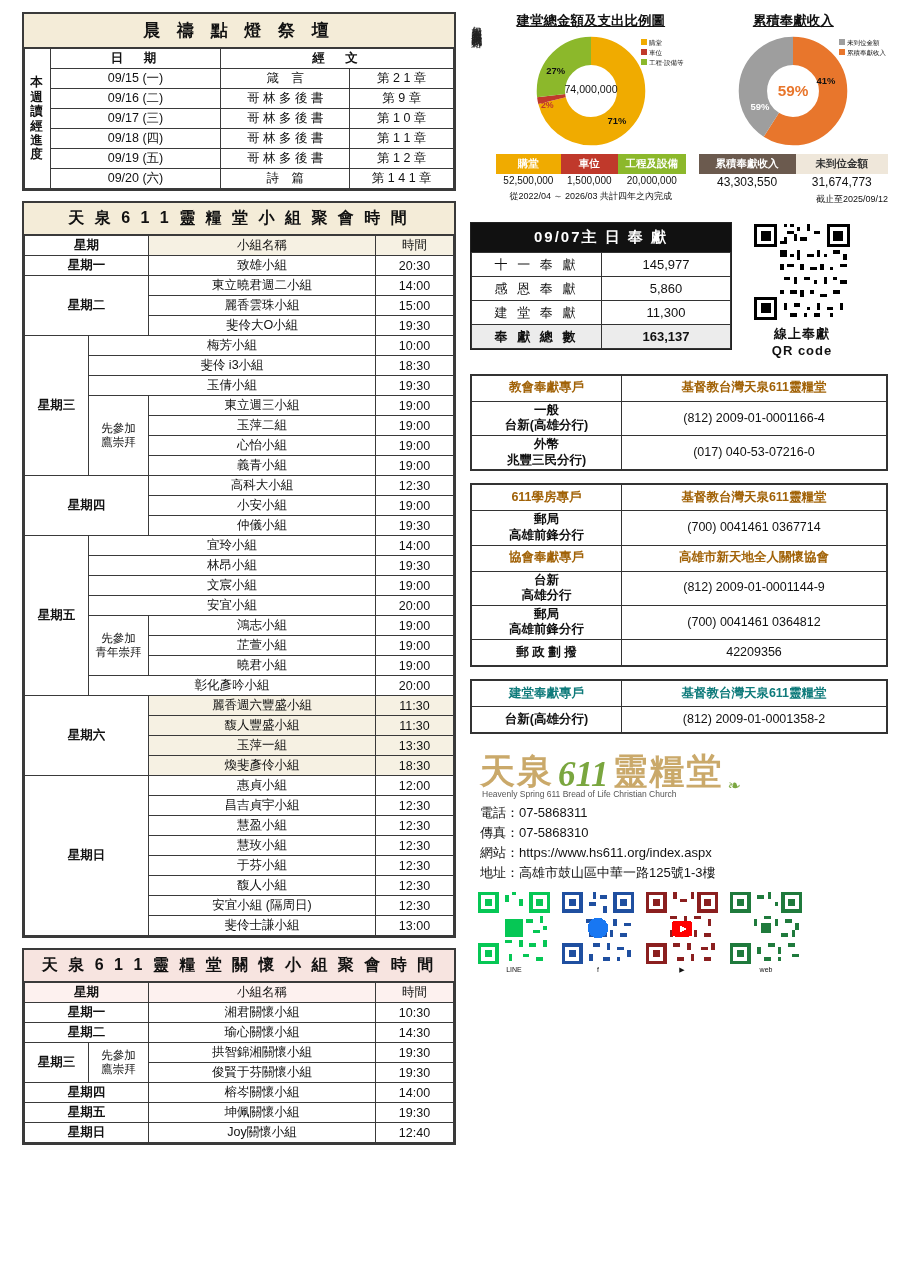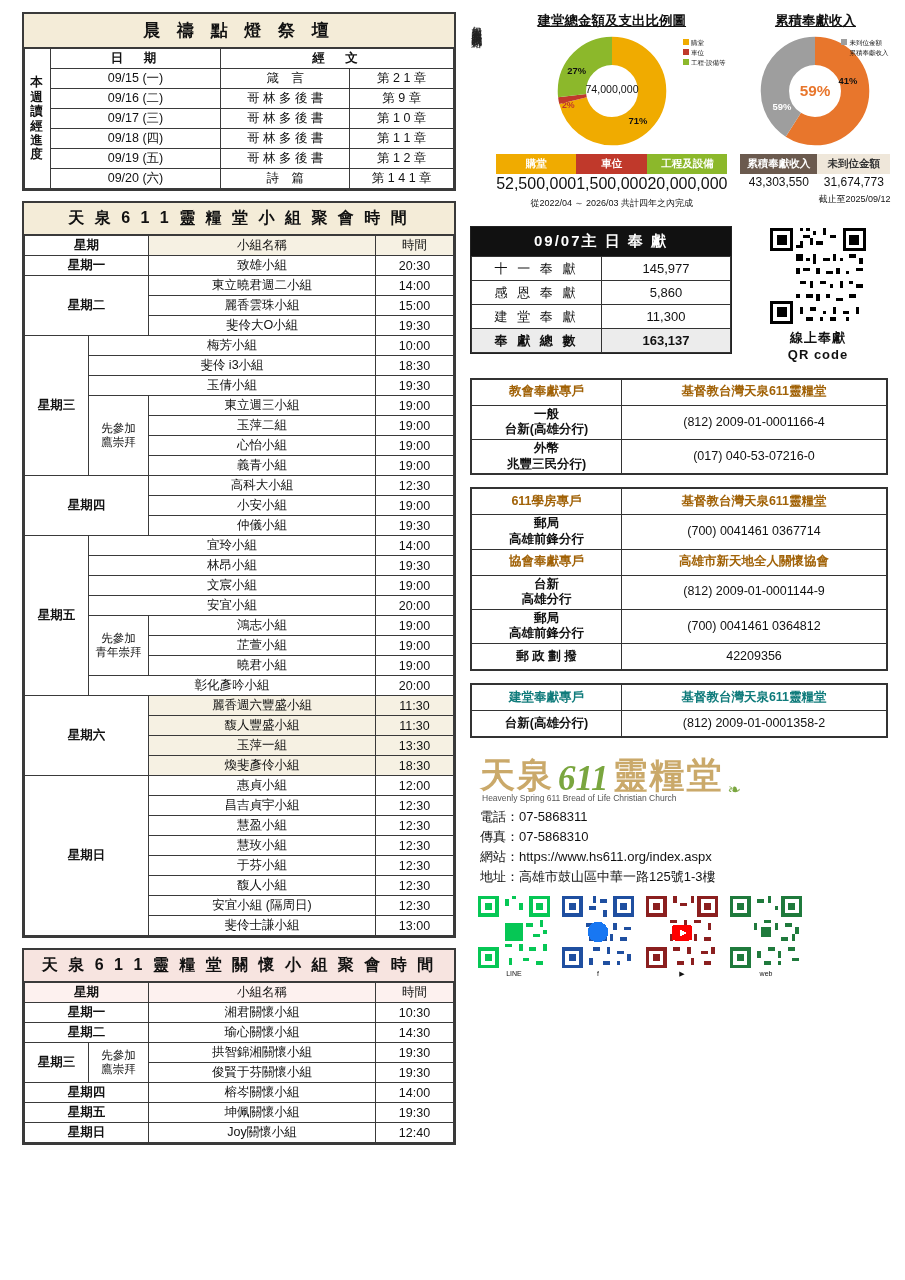--- a/index.html
+++ b/index.html
@@ -61,26 +61,26 @@
     writing-mode: vertical-rl; text-orientation: upright;
     font-size:10.5px; letter-spacing:1px; line-height:1.25;
     height:170px; margin-top:6px; color:#222; white-space:nowrap;
   }
   .chart-box { flex:1; text-align:center; }
   .chart-title { font-size:13.5px; font-weight:bold; text-decoration:underline; margin-bottom:2px; }
   .donut-area { position:relative; height:120px; }
   .legend-sm { position:absolute; right:2px; top:6px; font-size:6.5px; text-align:left; line-height:1.5; }
   .legend-sm i { display:inline-block; width:6px; height:6px; margin-right:2px; }
   .chart-tbl { width:100%; border-collapse:collapse; margin-top:2px; }
-  .chart-tbl td { border:none; font-size:16px; padding:1px 0; }
+  .chart-tbl td { border:none; font-size:10px; padding:1px 0; }
   .chart-tbl .hdr td { color:#fff; font-weight:bold; font-size:10.5px; padding:3px 0; }
   .chart-note { font-size:9px; margin-top:3px; }
 
   
-  .offer-wrap { display:flex; gap:26px; margin-top:16px; align-items:flex-start; }
+  .offer-wrap { display:flex; gap:10px; margin-top:16px; align-items:flex-start; }
   .offer-tbl { width:262px; border:1px solid #222; }
   .offer-hd { background:#111; color:#fff; text-align:center; font-size:15px; font-weight:bold; padding:5px 0; letter-spacing:2px; }
   .offer-tbl table td { height:24px; font-size:13px; border:1px solid #333; }
   .offer-tbl table td.lbl { width:130px; letter-spacing:3px; }
   .offer-tbl .total td { background:#ececec; font-weight:bold; }
   .qr-col { width:120px; text-align:center; }
   .qr-img { width:96px; height:96px; margin:2px auto 4px; }
   .qr-cap { font-size:13px; font-weight:bold; letter-spacing:1px; line-height:1.3; }
 
   

